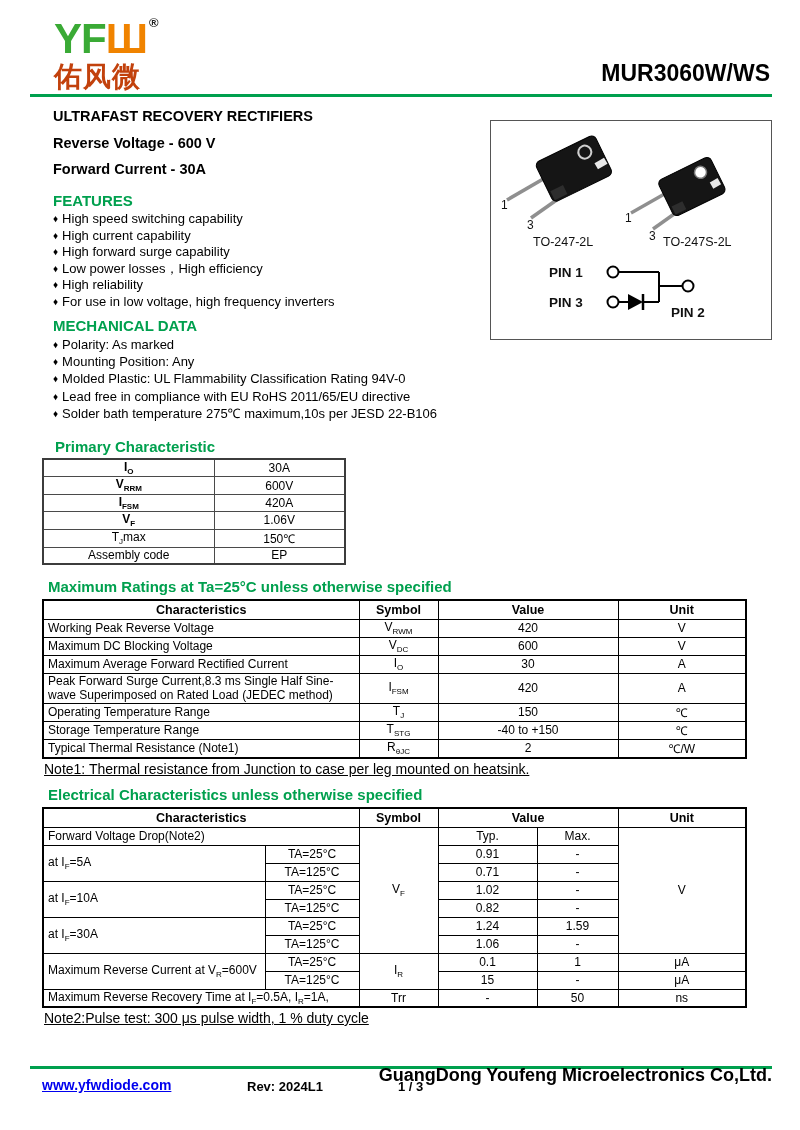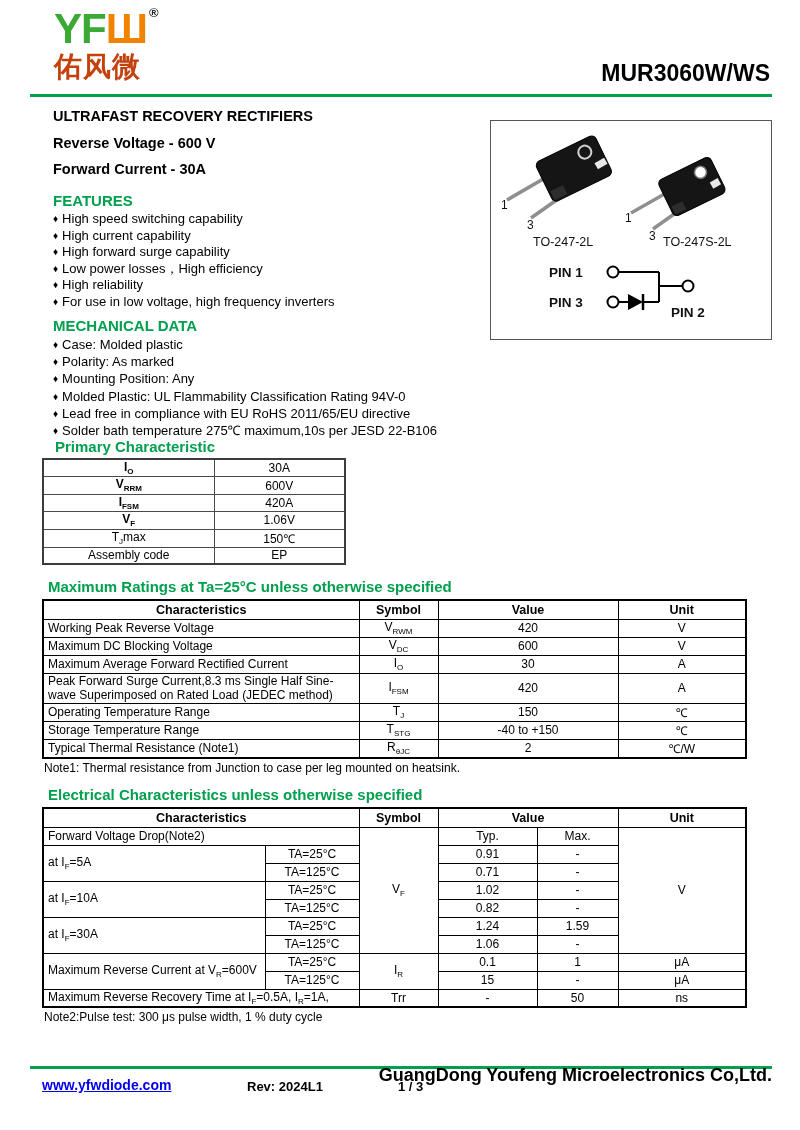--- a/index.html
+++ b/index.html
@@ -4,21 +4,21 @@
 <style>
   * { margin:0; padding:0; box-sizing:border-box; }
   html,body { background:#fff; }
   .page {
     position:relative; width:800px; height:1130px; margin:0 auto;
     background:#fff; color:#000;
     font-family:"Liberation Sans", sans-serif; overflow:hidden;
   }
   
   .logo { position:absolute; top:6px; left:54px; line-height:1; }
-  .logo-en { font-size:42px; font-weight:bold; letter-spacing:-1px; }
+  .logo-en { font-size:42px; font-weight:bold; letter-spacing:-1px;margin-top:10px; }
   .logo-green { color:#3aaa35; }
   .logo-orange { color:#f08300; }
   .logo-reg { font-size:13px; font-weight:bold; color:#222; vertical-align:26px; margin-left:2px; }
   .logo-cn { font-size:28px; font-weight:bold; color:#c2410c; letter-spacing:1px; margin-top:3px; }
   
   .part-number { position:absolute; top:60px; right:30px; font-size:23px; font-weight:bold; }
   .rule { position:absolute; left:30px; width:742px; height:2.5px; background:#00a04e; }
   .rule-top { top:94px; }
   .rule-bottom { top:1066px; }
   
@@ -48,21 +48,21 @@
   sub { font-size:8px; }
   
   .section-max { position:absolute; top:578px; left:42px; width:688px; }
   .section-elec { position:absolute; top:786px; left:42px; width:703px; }
   .section-max .sec-head, .section-elec .sec-head { padding-left:6px; margin-bottom:4px; }
   .dtable { width:703px; border:2px solid #000; }
   .dtable th, .dtable td { border:1px solid #000; font-size:12px; vertical-align:middle; padding:0; }
   .dtable th { font-size:12.5px; height:19px; text-align:center; }
   .dtable td { height:18px; text-align:center; }
   .dtable td.l { text-align:left; padding-left:4px; }
-  .note { font-size:12px; margin-top:2px; padding-left:2px; }
+  .note { font-size:14px; margin-top:2px; padding-left:2px;text-decoration:underline; }
   
   .footer-url { position:absolute; left:42px; top:1077px; font-size:14px; font-weight:bold; color:#0000ee; text-decoration:underline;text-align:center; }
   .footer-rev { position:absolute; left:247px; top:1079px; font-size:13px; font-weight:bold; }
   .footer-page { position:absolute; left:398px; top:1079px; font-size:13px; font-weight:bold; }
   .footer-company { position:absolute; right:28px; top:1065px; font-size:18px; font-weight:bold; }
 </style>
 </head>
 <body>
 
 <div class="page">
@@ -89,21 +89,20 @@
       <li>High forward surge capability</li>
       <li>Low power losses，High efficiency</li>
       <li>High reliability</li>
       <li>For use in low voltage, high frequency inverters</li>
     </ul>
   </div>
 
   <div class="mechanical">
     <div class="sec-head">MECHANICAL DATA</div>
     <ul class="blist">
-      <li>Case: Molded plastic</li>
       <li>Polarity: As marked</li>
       <li>Mounting Position: Any</li>
       <li>Molded Plastic: UL Flammability Classification Rating 94V-0</li>
       <li>Lead free in compliance with EU RoHS 2011/65/EU directive</li>
       <li>Solder bath temperature 275℃ maximum,10s per JESD 22-B106</li>
     </ul>
   </div>
 
   <div class="pkg-box">
     <svg width="280" height="218" viewBox="0 0 280 218">

